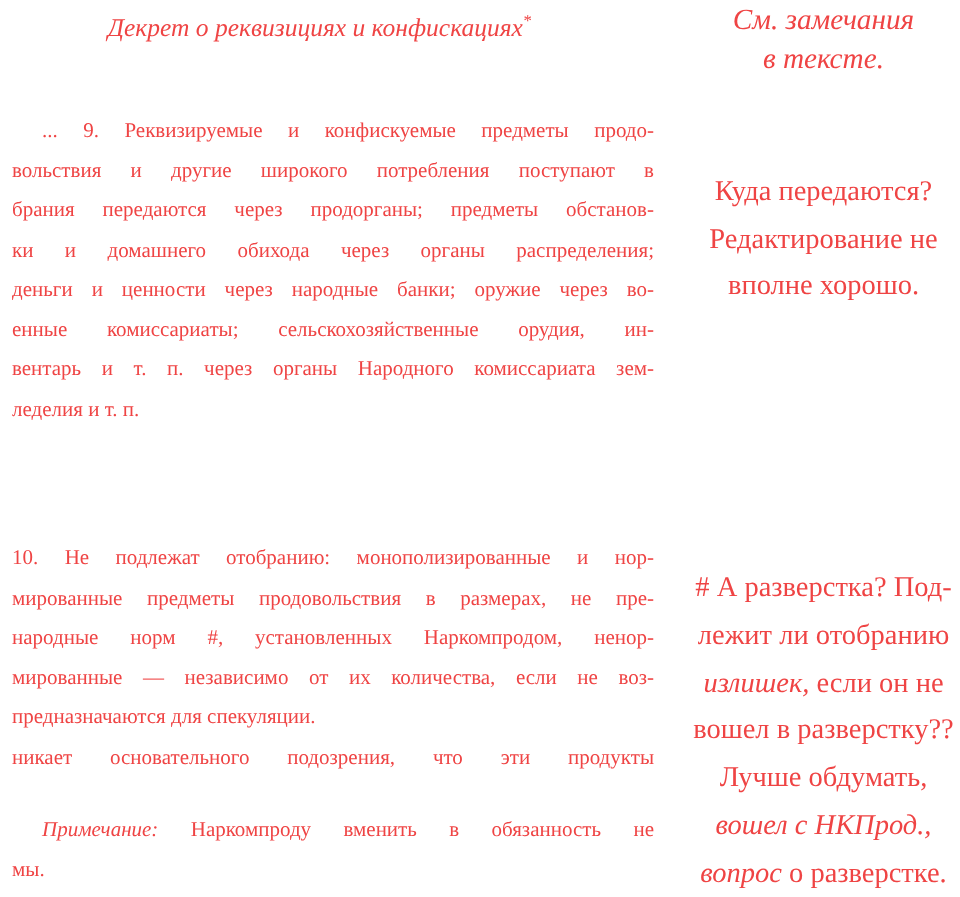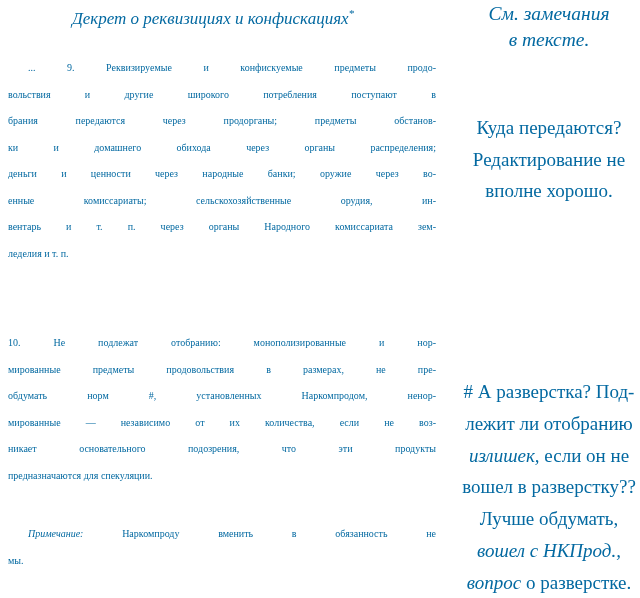--- a/index.html
+++ b/index.html
@@ -1,37 +1,37 @@
 <!DOCTYPE html>
 <html><head>
 <meta charset="utf-8">
 <style>
   html,body{margin:0;padding:0;background:#ffffff;}
   .page{
     position:relative;
     width:640px;height:598px;
     background:#ffffff;
-    color:#0369a1;
+    color:#ef4444;
     font-family:"Liberation Serif","DejaVu Serif",serif;
     overflow:hidden;
   }
   
   .doc-title{
     position:absolute;top:8px;left:0;width:426px;
     font-style:italic;font-size:17px;line-height:22px;
     text-align:center;
   }
   .doc-title .line{text-align:center;}
   
   .para{
     position:absolute;left:8px;width:428px;
-    font-size:10px;line-height:26.55px;
+    font-size:14px;line-height:26.55px;margin-top:20px;
   }
   #p9{top:55px;}
-  #p10{top:330px;}
+  #p10{top:340px;}
   #pnote{top:521px;}
   .para .line{
     text-align:justify;
     text-align-last:justify;
     -moz-text-align-last:justify;
   }
   .para .line.last{
     text-align-last:left;
     -moz-text-align-last:left;
   }
@@ -66,24 +66,24 @@
       <div class="line"><span>ки и домашнего обихода через органы распределения;</span></div>
       <div class="line"><span>деньги и ценности через народные банки; оружие через во-</span></div>
       <div class="line"><span>енные комиссариаты; сельскохозяйственные орудия, ин-</span></div>
       <div class="line"><span>вентарь и т. п. через органы Народного комиссариата зем-</span></div>
       <div class="line last"><span>леделия и т. п.</span></div>
     </div>
 
   <div id="p10" class="para">
       <div class="line"><span>10. Не подлежат отобранию: монополизированные и нор-</span></div>
       <div class="line"><span>мированные предметы продовольствия в размерах, </span><span class="ul">не пре-</span></div>
-      <div class="line"><span class="ul">обдумать норм</span><span> #, установленных Наркомпродом, ненор-</span></div>
+      <div class="line"><span class="ul">народные норм</span><span> #, установленных Наркомпродом, ненор-</span></div>
       <div class="line"><span>мированные — независимо от их количества, если не воз-</span></div>
+      <div class="line last"><span>предназначаются для спекуляции.</span></div>
       <div class="line"><span>никает основательного подозрения, что эти продукты</span></div>
-      <div class="line last"><span>предназначаются для спекуляции.</span></div>
     </div>
 
   <div id="pnote" class="para">
       <div class="line indent"><span class="it">Примечание:</span><span> Наркомпроду вменить в обязанность не</span></div>
       <div class="line last"><span>мы.</span></div>
     </div>
 
   <div id="topnote" class="note">
       <div class="line"><span class="it">См. замечания</span></div>
       <div class="line"><span class="it">в тексте.</span></div>

